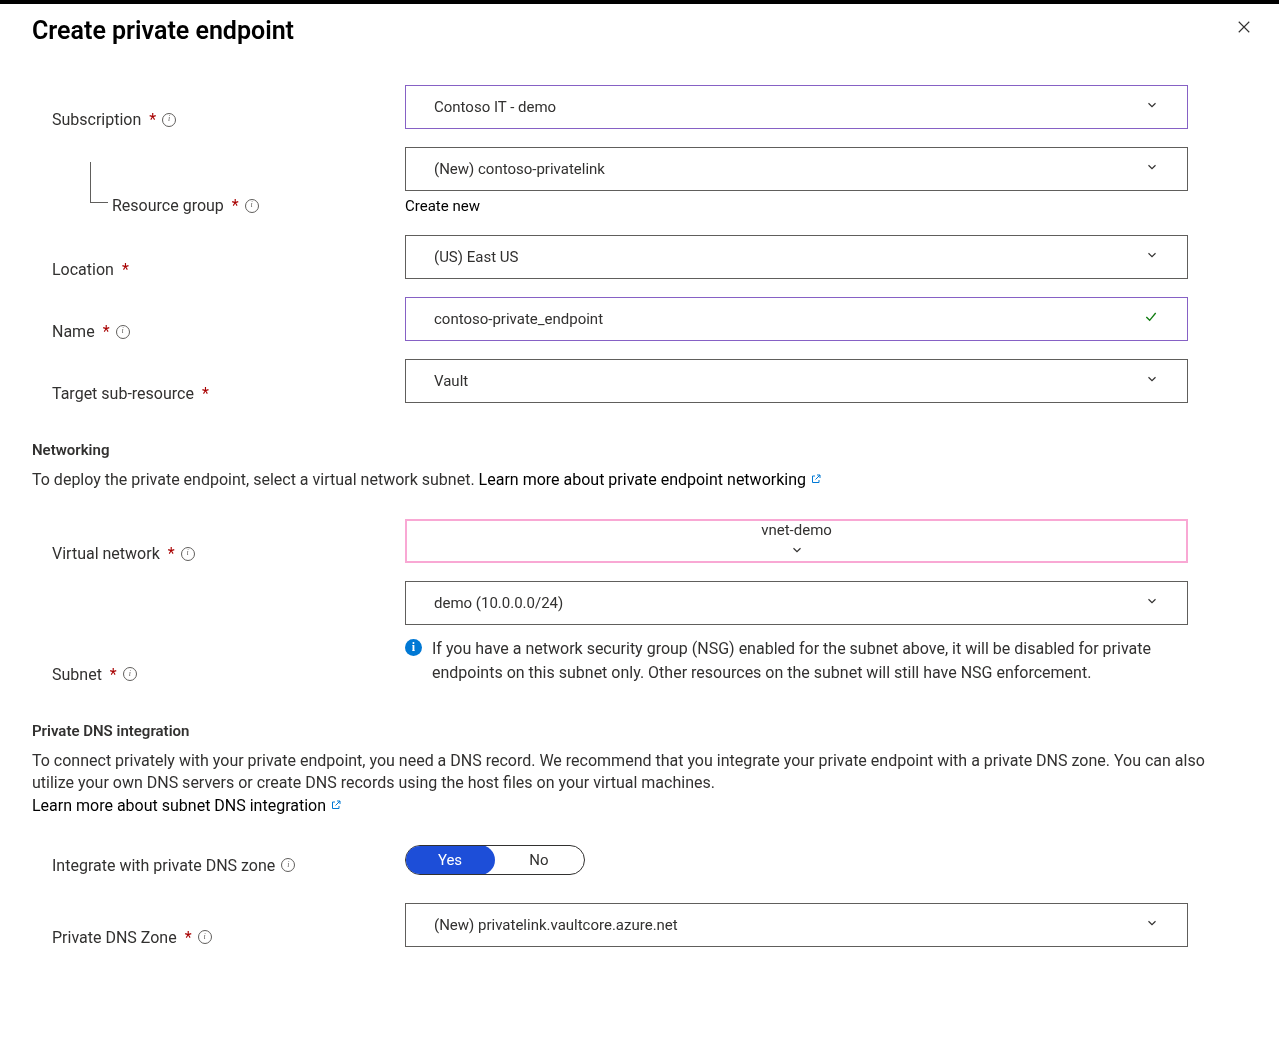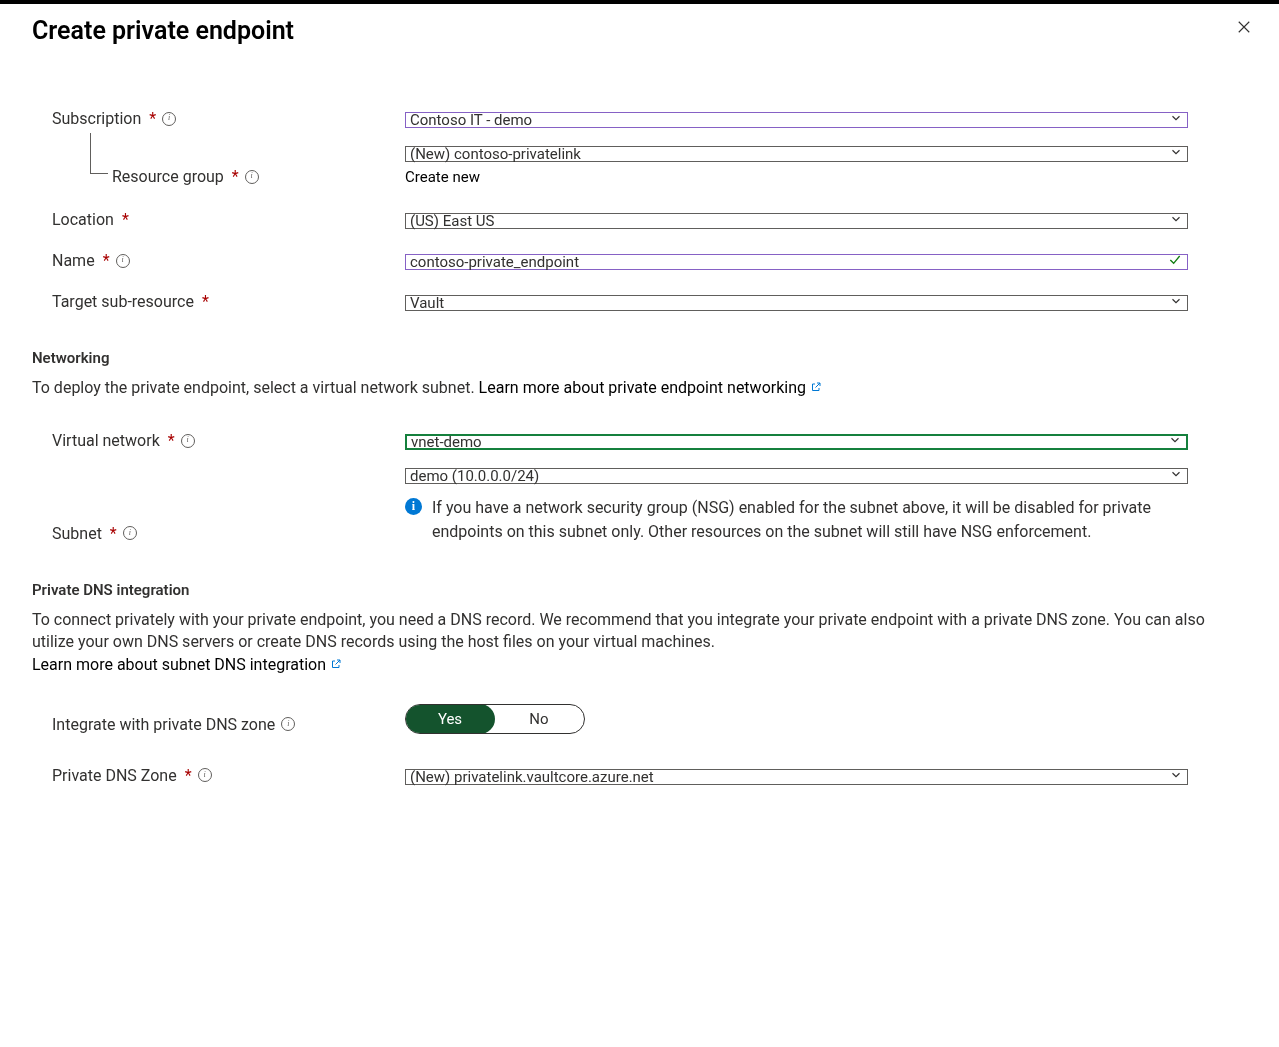--- a/index.html
+++ b/index.html
@@ -9,21 +9,21 @@
       background: #fff;
       color: #323130;
       border-top: 4px solid #000;
       width: 1279px;
     }
     .panel { padding: 12px 32px 40px 32px; }
     .header-row {
       display: flex;
       justify-content: space-between;
       align-items: flex-start;
-      margin-bottom: 60px;
+      margin-bottom: 40px;
       gap: 30px;
     }
     .panel-title {
       font-size: 25px;
       font-weight: 600;
       color: #000;
     }
     .close-btn { cursor: pointer; padding: 4px; margin-right:-10px; margin-top:-2px;}
     .close-btn svg { width: 18px; height: 18px; }
 
@@ -73,33 +73,33 @@
       color: #605e5c;
       font-family: Georgia, serif;
       font-style: italic;
       line-height: 1;
       padding-bottom:1px;
     }
     .field-col { flex: 1; max-width: 783px; }
 
     .select-like, .input-like {
       width: 100%;
-      height: 16px;
+      height: 44px;
       border: 1px solid #605e5c;
       background: #fff;
       display: flex;
       align-items: center;
       justify-content: space-between;
-      padding: 0 4px;
+      padding: 0 28px;
       font-size: 15px;
       color: #323130;
       cursor: pointer;
     }
     .select-like.purple { border: 1.5px solid #8661c5; }
-    .select-like.blue { border: 2px solid #15803d; }
+    .select-like.blue { border: 2px solid #f9a8d4; flex-direction: column; }
     .input-like.purple { border: 1.5px solid #8661c5; }
     .caret svg { width: 14px; height: 14px; }
     .check svg { width: 16px; height: 16px; stroke: #107c10; }
 
     .link { color: #000000; cursor: pointer; font-size: 15px; }
     .create-new { margin-top: 6px; display:inline-block;}
     .ext-link-icon svg { width: 12px; height: 12px; }
 
     .section-title {
       font-size: 15px;
@@ -142,21 +142,21 @@
     }
     .toggle-opt {
       flex: 1;
       display: flex;
       align-items: center;
       justify-content: center;
       font-size: 15px;
       cursor: pointer;
     }
     .toggle-opt.active {
-      background: #14532d;
+      background: #1d4ed8;
       color: #fff;
       border-radius: 20px;
       margin:-1px;
     }
   </style>
 </head>
 <body>
 
 <div class="panel">
 

